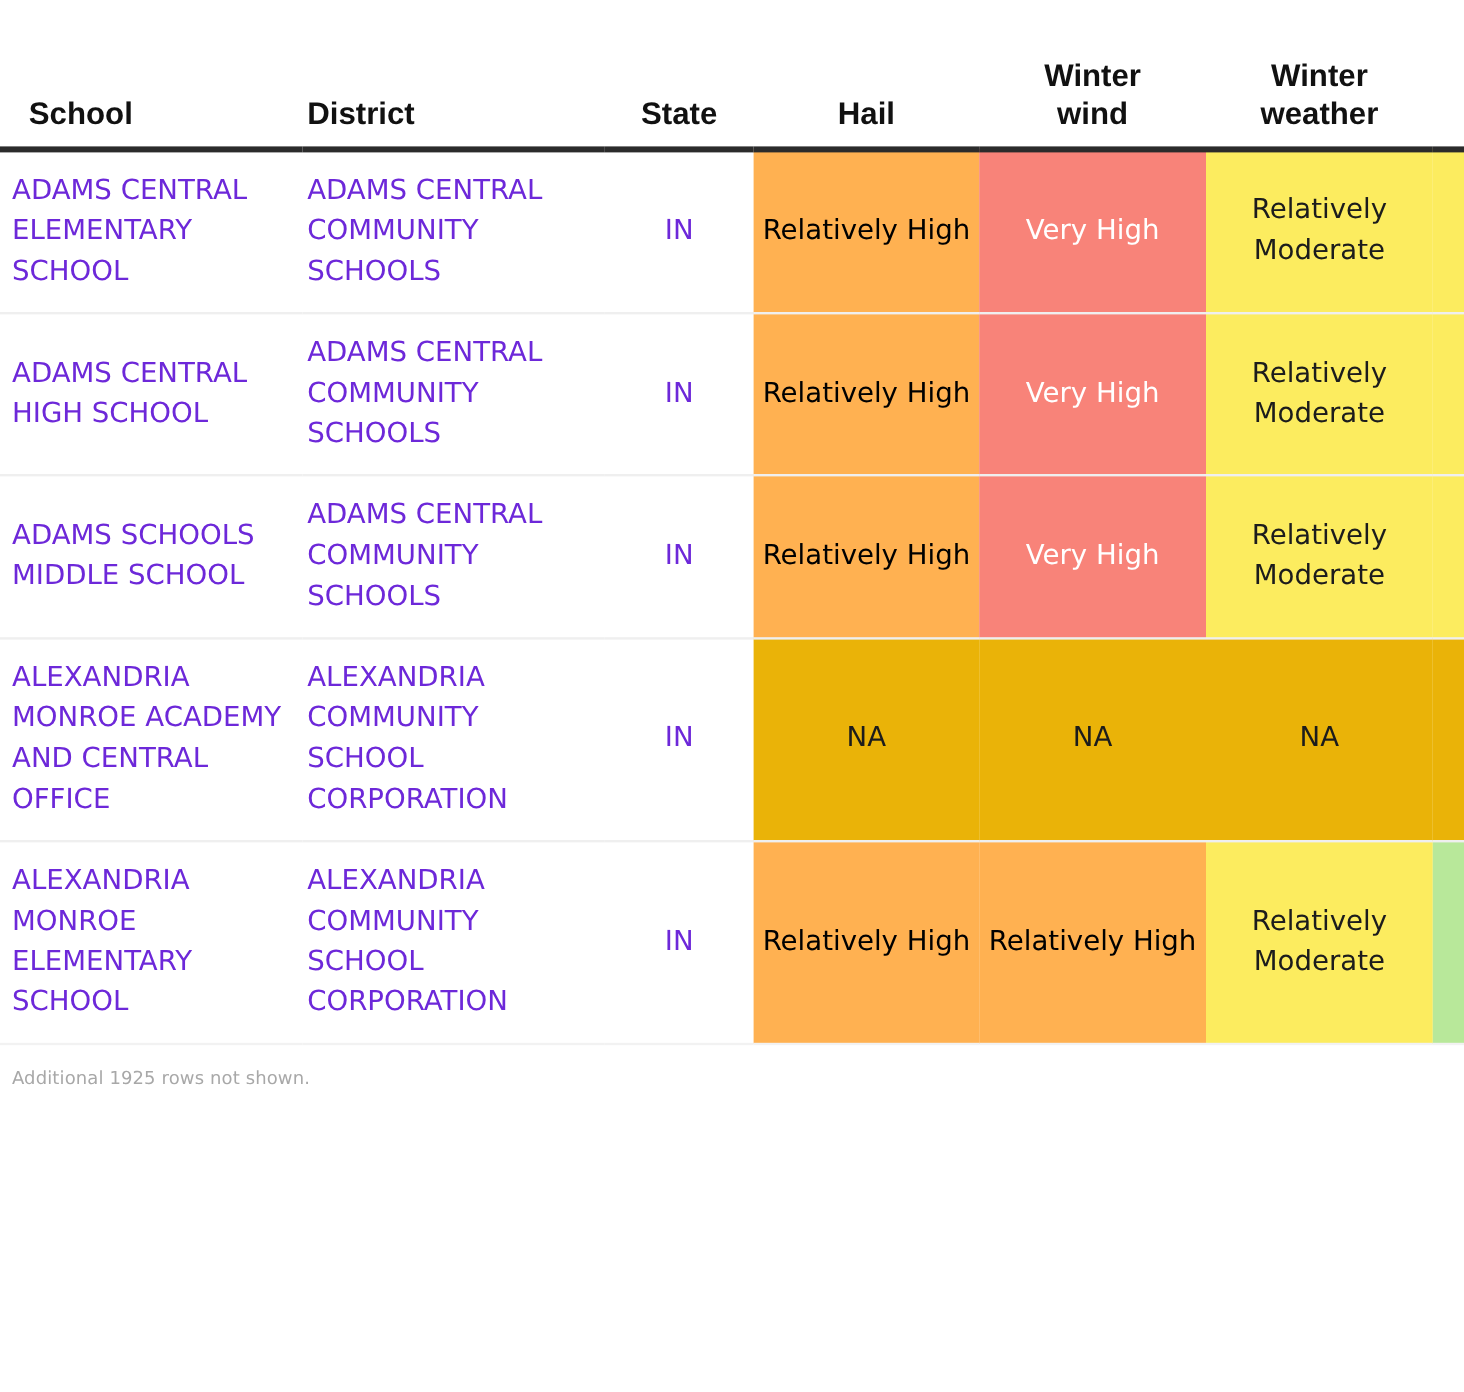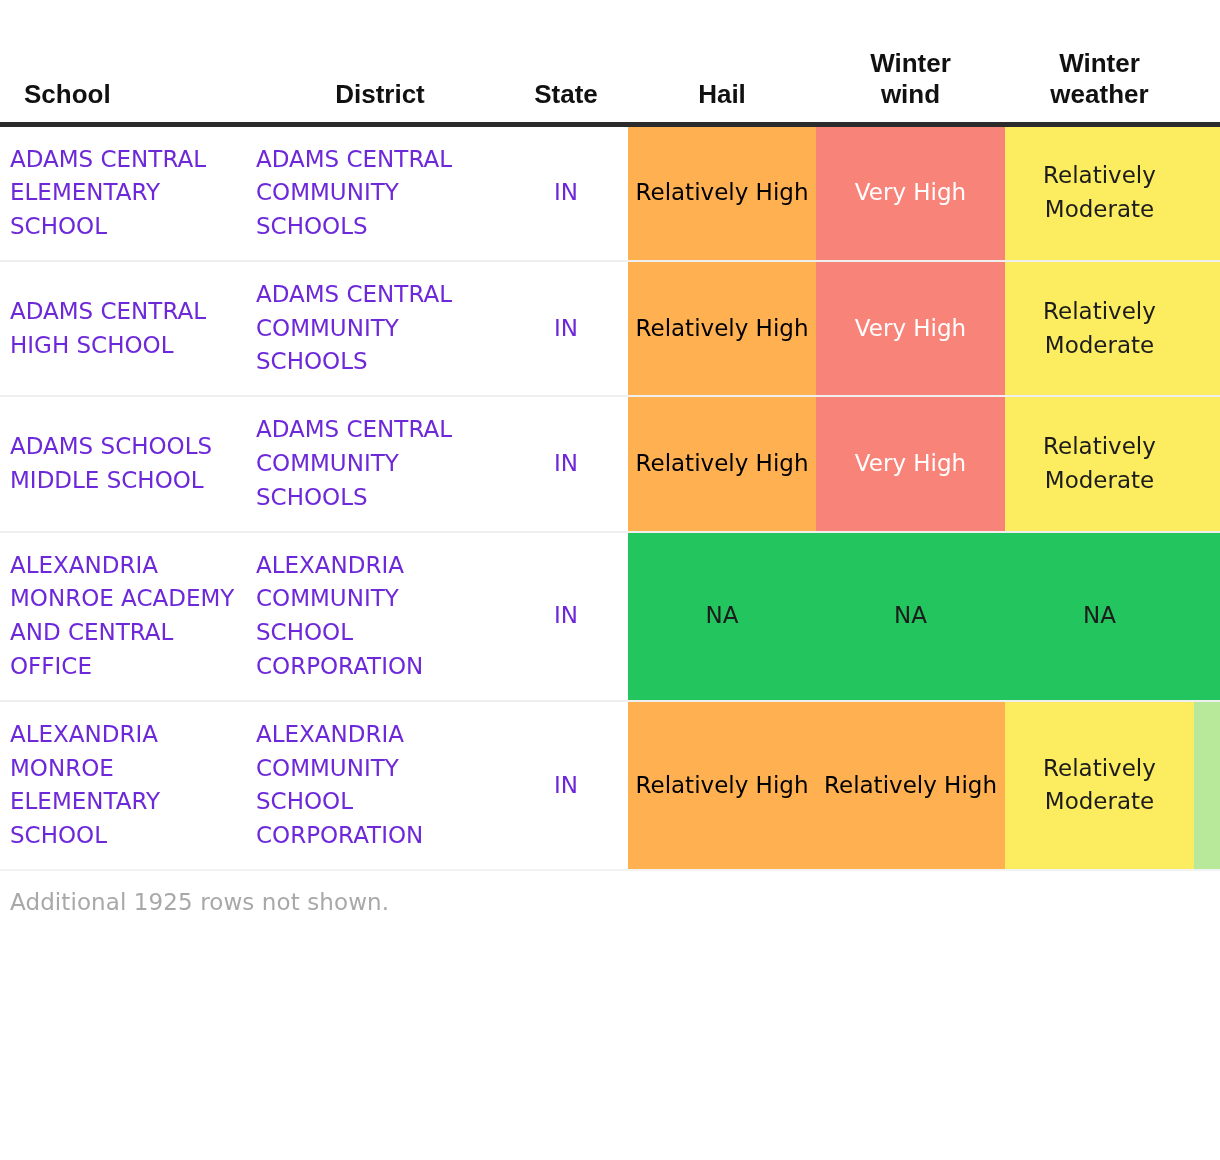--- a/index.html
+++ b/index.html
@@ -44,21 +44,21 @@
     font-size: 26px;
     line-height: 1.18;
     color: #111111;
     vertical-align: bottom;
     padding: 0 0 12px 0;
     border-bottom: 5px solid #2b2b2b;
     height: 124px;
     box-sizing: border-box;
   }
   th.h-school   { text-align: left; padding-left: 24px; }
-  th.h-district { text-align: center; padding-left: 4px; margin-left: 12px; }
+  th.h-district { text-align: left; padding-left: 4px; margin-left: 12px; }
   th.h-state,
   th.h-hail,
   th.h-wind,
   th.h-winter   { text-align: center; }
   th.h-extra    { border-bottom: 5px solid #2b2b2b; }
 
   
   tbody td {
     font-family: "DejaVu Sans", sans-serif;
     font-weight: 400;
@@ -76,26 +76,26 @@
   td.t-district { text-align: left; padding-left: 4px;  padding-right: 14px; }
   td.t-state    { text-align: center; }
   td.risk       { text-align: center; padding-left: 6px; padding-right: 6px; }
   td.t-extra    { padding: 0; }
 
   
   .lvl-very-high          { background: #F88379; color: #ffffff; }
   .lvl-relatively-high    { background: #FFB151; color: #000000; }
   .lvl-relatively-moderate{ background: #FCEC5F; color: #1c1c1c; }
   .lvl-relatively-low     { background: #B8E89A; color: #1c1c1c; }
-  .lvl-na                 { background: #22c55e; color: #1c1c1c; }
+  .lvl-na                 { background: #eab308; color: #1c1c1c; }
 
   
   .footnote {
     font-family: "DejaVu Sans", sans-serif;
-    font-size: 23px;
+    font-size: 15px;
     color: #a8a8a8;
     padding: 18px 0 0 10px;
     letter-spacing: 0.1px;
   }
 </style>
 </head>
 <body>
 
 <div class="table-wrap">
 

